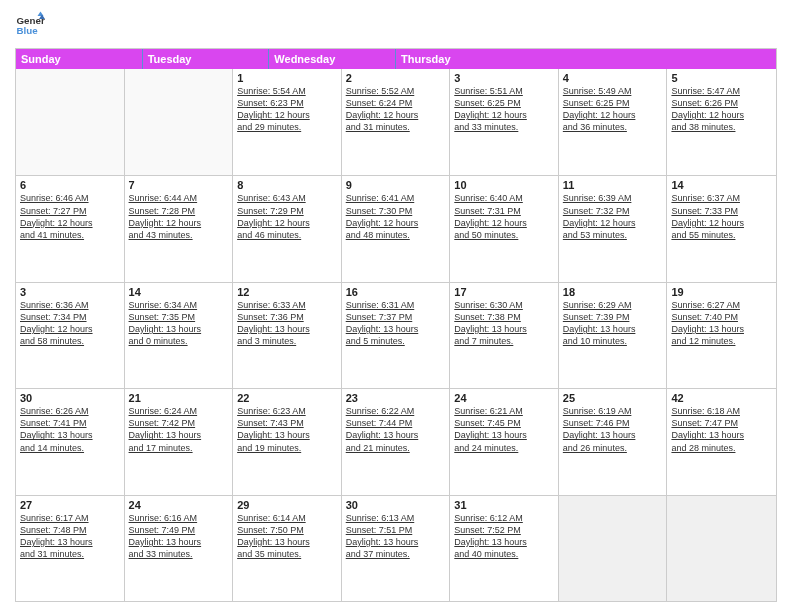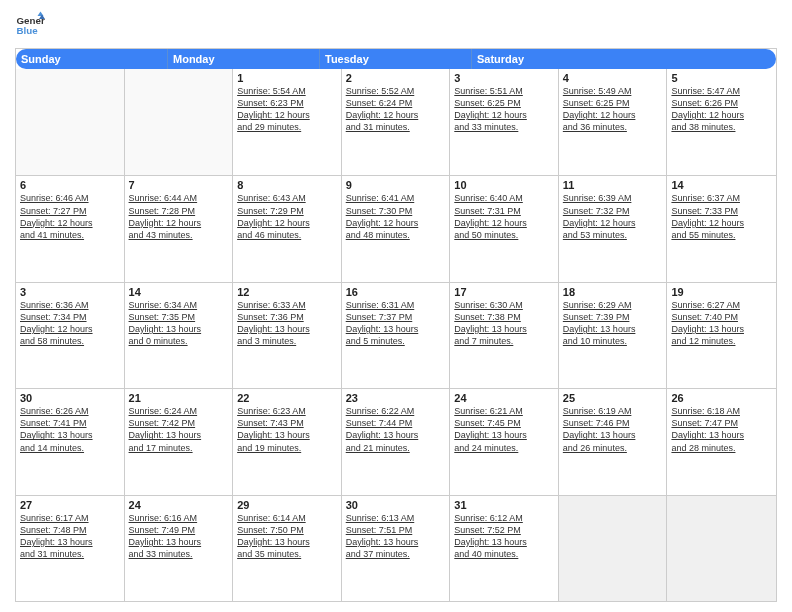--- a/index.html
+++ b/index.html
@@ -46,23 +46,22 @@
       color: #444;
     }
     .calendar {
       flex: 1;
       display: flex;
       flex-direction: column;
       border: 1px solid #ccc;
     }
     .cal-header-row {
       display: grid;
-      grid-template-columns: repeat(5, 1fr);
-      background: #3b82f6;
-      border-radius: 10px;
+      grid-template-columns: repeat(6, 1fr);
+      background: #d946ef;
     }
     .cal-header-cell {
       color: #fff;
       font-size: 11px;
       font-weight: bold;
       padding: 4px 5px;
       text-align: left;
       border-right: 1px solid #5a8ed5;
     }
     .cal-header-cell:last-child { border-right: none; }
@@ -118,23 +117,23 @@
     </div>
     <div class="title-block">
       <div class="month-title"></div>
       <div class="subtitle"></div>
     </div>
   </div>
 
   <div class="calendar">
     <div class="cal-header-row" id="cal-header">
         <div class="cal-header-cell">Sunday</div>
-        <div class="cal-header-cell">Monday</div>
         <div class="cal-header-cell">Tuesday</div>
-        <div class="cal-header-cell">Saturday</div>
+        <div class="cal-header-cell">Wednesday</div>
+        <div class="cal-header-cell">Thursday</div>
       </div>
     <div class="cal-body" id="cal-body">
         <div class="cal-row">
           <div class="cal-cell empty"></div>
           <div class="cal-cell empty"></div>
           <div class="cal-cell">
             <span class="day-num">1</span>
             <div class="cell-info">Sunrise: 5:54 AM<br>Sunset: 6:23 PM<br>Daylight: 12 hours<br>and 29 minutes.</div>
           </div>
           <div class="cal-cell">
@@ -233,21 +232,21 @@
           </div>
           <div class="cal-cell">
             <span class="day-num">24</span>
             <div class="cell-info">Sunrise: 6:21 AM<br>Sunset: 7:45 PM<br>Daylight: 13 hours<br>and 24 minutes.</div>
           </div>
           <div class="cal-cell">
             <span class="day-num">25</span>
             <div class="cell-info">Sunrise: 6:19 AM<br>Sunset: 7:46 PM<br>Daylight: 13 hours<br>and 26 minutes.</div>
           </div>
           <div class="cal-cell">
-            <span class="day-num">26</span>
+            <span class="day-num">42</span>
             <div class="cell-info">Sunrise: 6:18 AM<br>Sunset: 7:47 PM<br>Daylight: 13 hours<br>and 28 minutes.</div>
           </div>
         </div>
         <div class="cal-row">
           <div class="cal-cell">
             <span class="day-num">27</span>
             <div class="cell-info">Sunrise: 6:17 AM<br>Sunset: 7:48 PM<br>Daylight: 13 hours<br>and 31 minutes.</div>
           </div>
           <div class="cal-cell">
             <span class="day-num">24</span>

